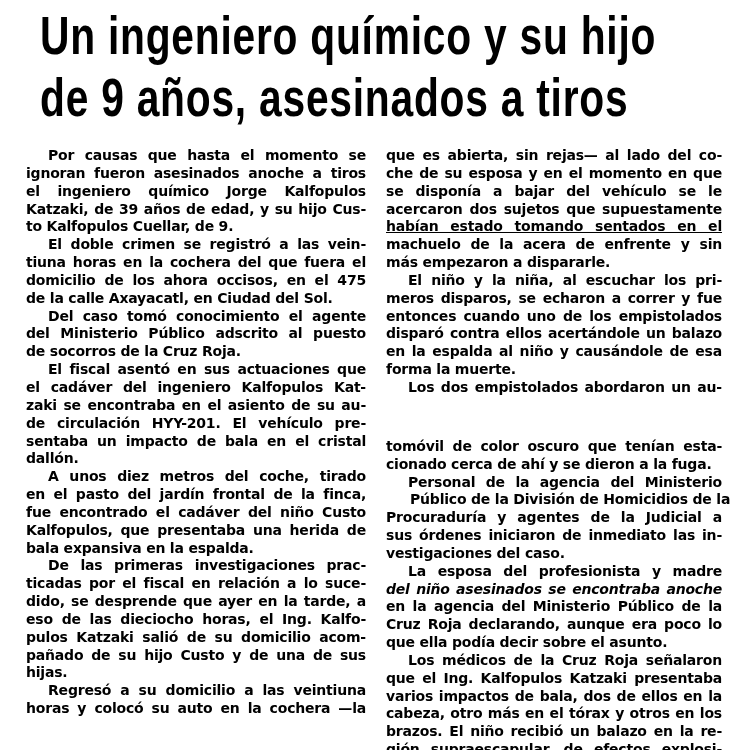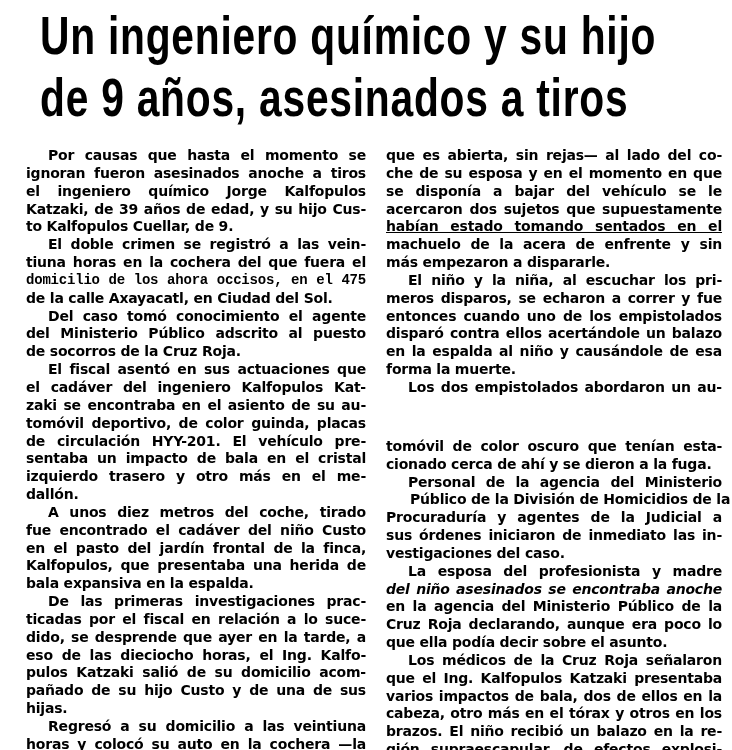--- a/index.html
+++ b/index.html
@@ -46,36 +46,34 @@
 </div>
 
 <div class="column col-left" id="col-left">
     <span class="line indent" style="display: block; width: auto;">Por causas que hasta el momento se</span>
     <span class="line" style="display: block; width: auto;">ignoran fueron asesinados anoche a tiros</span>
     <span class="line" style="display: block; width: auto;">el ingeniero químico Jorge Kalfopulos</span>
     <span class="line" style="display: block; width: auto;">Katzaki, de 39 años de edad, y su hijo Cus-</span>
     <span class="line last" style="display: block; width: auto;">to Kalfopulos Cuellar, de 9.</span>
     <span class="line indent" style="display: block; width: auto;">El doble crimen se registró a las vein-</span>
     <span class="line" style="display: block; width: auto;">tiuna horas en la cochera del que fuera el</span>
-    <span class="line" style="display: block; width: auto; font-family: Liberation Mono, monospace;">domicilio de los ahora occisos, en el 475</span>
+    <span class="line" style="display: block; width: auto;">domicilio de los ahora occisos, en el 475</span>
     <span class="line last" style="display: block; width: auto;">de la calle Axayacatl, en Ciudad del Sol.</span>
     <span class="line indent" style="display: block; width: auto;">Del caso tomó conocimiento el agente</span>
     <span class="line" style="display: block; width: auto;">del Ministerio Público adscrito al puesto</span>
     <span class="line last" style="display: block; width: auto;">de socorros de la Cruz Roja.</span>
     <span class="line indent" style="display: block; width: auto;">El fiscal asentó en sus actuaciones que</span>
     <span class="line" style="display: block; width: auto;">el cadáver del ingeniero Kalfopulos Kat-</span>
     <span class="line" style="display: block; width: auto;">zaki se encontraba en el asiento de su au-</span>
-    <span class="line" style="display: block; width: auto;">tomóvil deportivo, de color guinda, placas</span>
     <span class="line" style="display: block; width: auto;">de circulación HYY-201. El vehículo pre-</span>
     <span class="line" style="display: block; width: auto;">sentaba un impacto de bala en el cristal</span>
-    <span class="line" style="display: block; width: auto;">izquierdo trasero y otro más en el me-</span>
     <span class="line last" style="display: block; width: auto;">dallón.</span>
     <span class="line indent" style="display: block; width: auto;">A unos diez metros del coche, tirado</span>
+    <span class="line" style="display: block; width: auto;">en el pasto del jardín frontal de la finca,</span>
     <span class="line" style="display: block; width: auto;">fue encontrado el cadáver del niño Custo</span>
-    <span class="line" style="display: block; width: auto;">en el pasto del jardín frontal de la finca,</span>
     <span class="line" style="display: block; width: auto;">Kalfopulos, que presentaba una herida de</span>
     <span class="line last" style="display: block; width: auto;">bala expansiva en la espalda.</span>
     <span class="line indent" style="display: block; width: auto;">De las primeras investigaciones prac-</span>
     <span class="line" style="display: block; width: auto;">ticadas por el fiscal en relación a lo suce-</span>
     <span class="line" style="display: block; width: auto;">dido, se desprende que ayer en la tarde, a</span>
     <span class="line" style="display: block; width: auto;">eso de las dieciocho horas, el Ing. Kalfo-</span>
     <span class="line" style="display: block; width: auto;">pulos Katzaki salió de su domicilio acom-</span>
     <span class="line" style="display: block; width: auto;">pañado de su hijo Custo y de una de sus</span>
     <span class="line last" style="display: block; width: auto;">hijas.</span>
     <span class="line indent" style="display: block; width: auto;">Regresó a su domicilio a las veintiuna</span>

